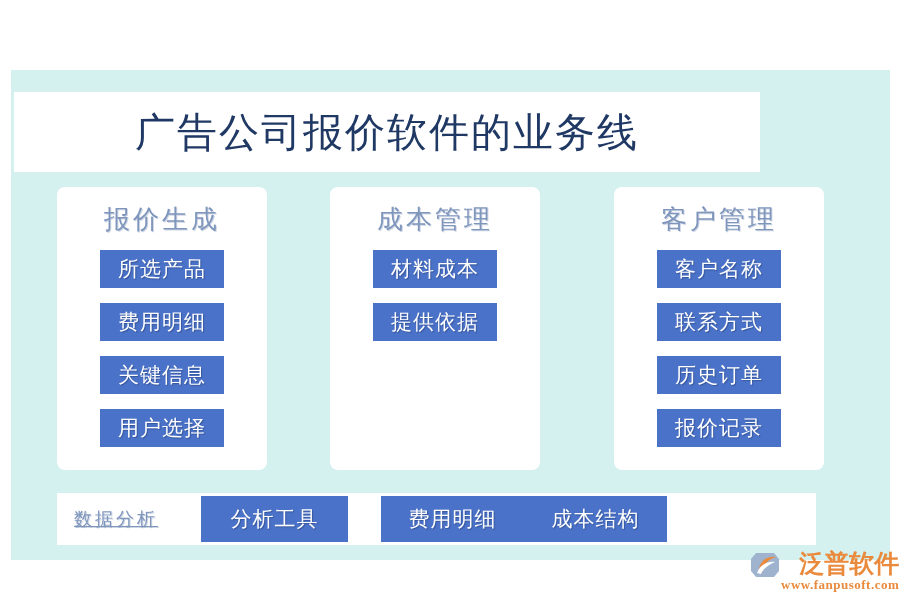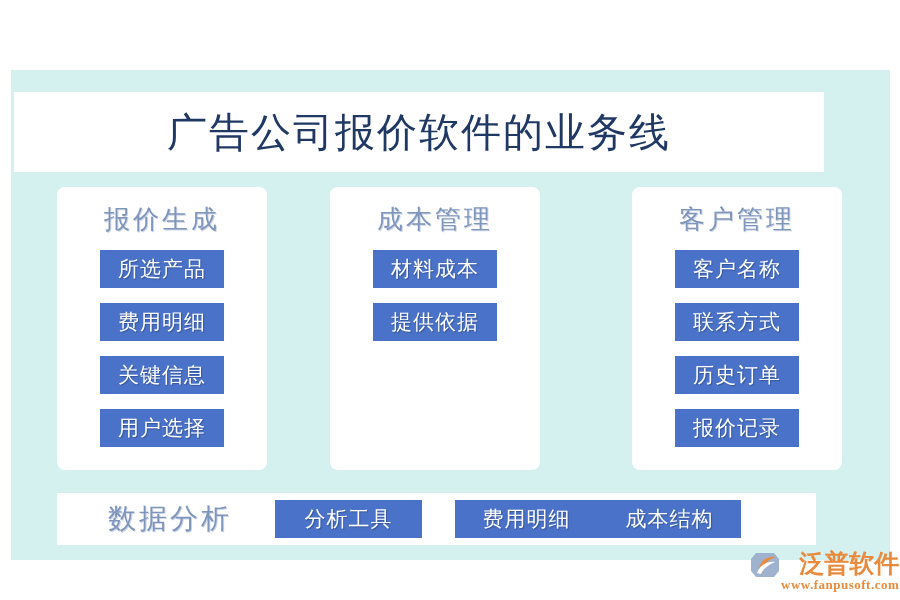--- a/index.html
+++ b/index.html
@@ -16,21 +16,21 @@
     position:absolute;
     left:11px;top:70px;
     width:879px;height:490px;
     background:#d4f1f0;
   }
 
   
   .title-box{
     position:absolute;
     left:14px;top:92px;
-    width:810px;height:80px;
+    width:746px;height:80px;
     background:#ffffff;
     display:flex;align-items:center;justify-content:center;
   }
   .title-text{
     font-size:40px;
     color:#1f3864;
     letter-spacing:2px;
     font-weight:400;
     text-shadow:1px 1px 0 rgba(255,255,255,.9);
     white-space:nowrap;
@@ -39,21 +39,21 @@
   
   .col{
     position:absolute;
     top:187px;
     width:210px;height:283px;
     background:#ffffff;
     display:flex;flex-direction:column;align-items:center;border-radius:8px;
   }
   .col-1{left:57px;}
   .col-2{left:330px;}
-  .col-3{left:632px;}
+  .col-3{left:614px;}
 
   .col-head{
     font-size:26px;
     color:#7f96bc;
     letter-spacing:3px;
     margin-top:15px;margin-bottom:13px;
     text-shadow:1px 1px 0 rgba(120,140,180,.35);
     white-space:nowrap;
   }
 
@@ -72,29 +72,30 @@
 
   
   .bottom-bar{
     position:absolute;
     left:57px;top:493px;
     width:759px;height:52px;
     background:#ffffff;
     display:flex;align-items:center;
   }
   .bottom-label{
-    font-size:28px;
+    font-size:18px;
     color:#7f96bc;
     letter-spacing:3px;
-    margin-left:51px;
+    margin-left:17px;
     text-shadow:1px 1px 0 rgba(120,140,180,.35);
     white-space:nowrap;
+    text-decoration:underline;
   }
   .bottom-chip{
-    height:38px;
+    height:46px;
     background:#4a72c8;
     color:#ffffff;
     font-size:21px;
     letter-spacing:1px;
     display:flex;align-items:center;justify-content:center;
     white-space:nowrap;
     text-shadow:1px 1px 1px rgba(30,50,100,.45);
   }
   .bc-1{width:147px;margin-left:43px;}
   .bc-2{width:143px;margin-left:33px;}

